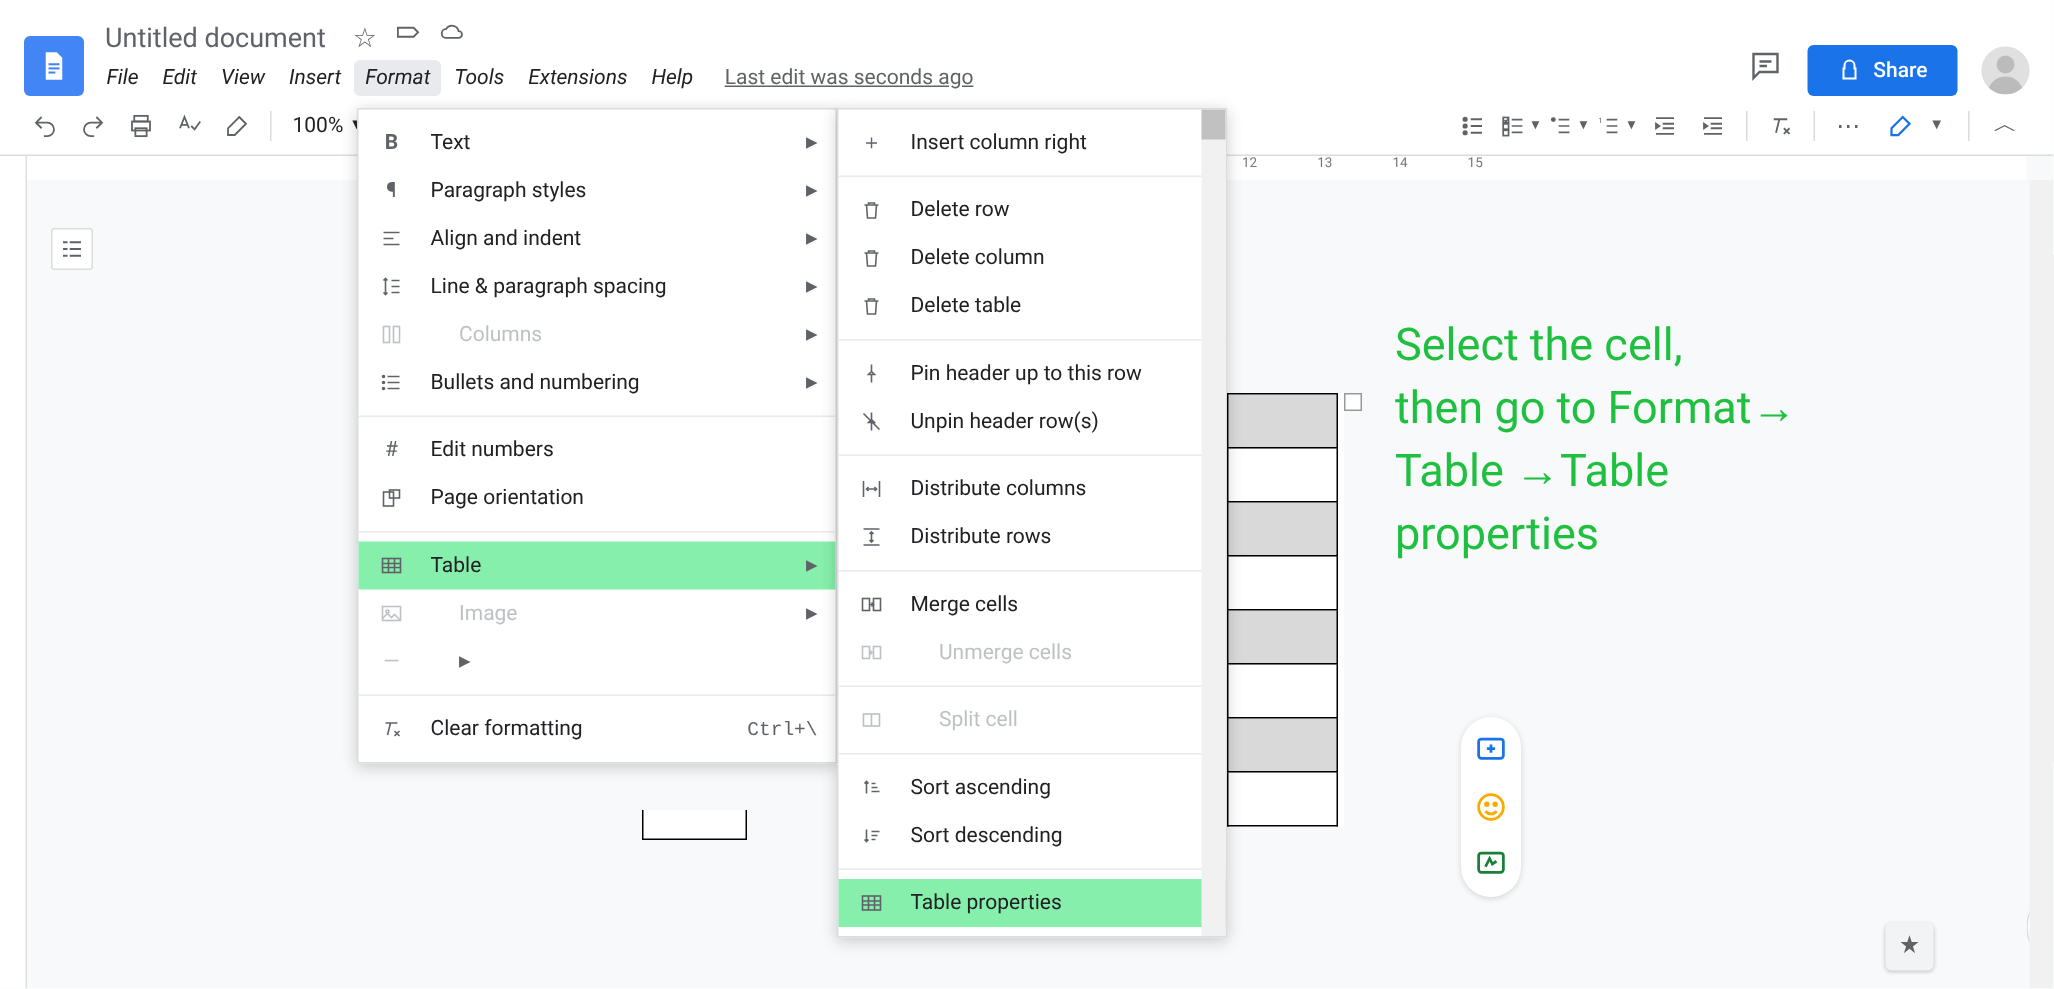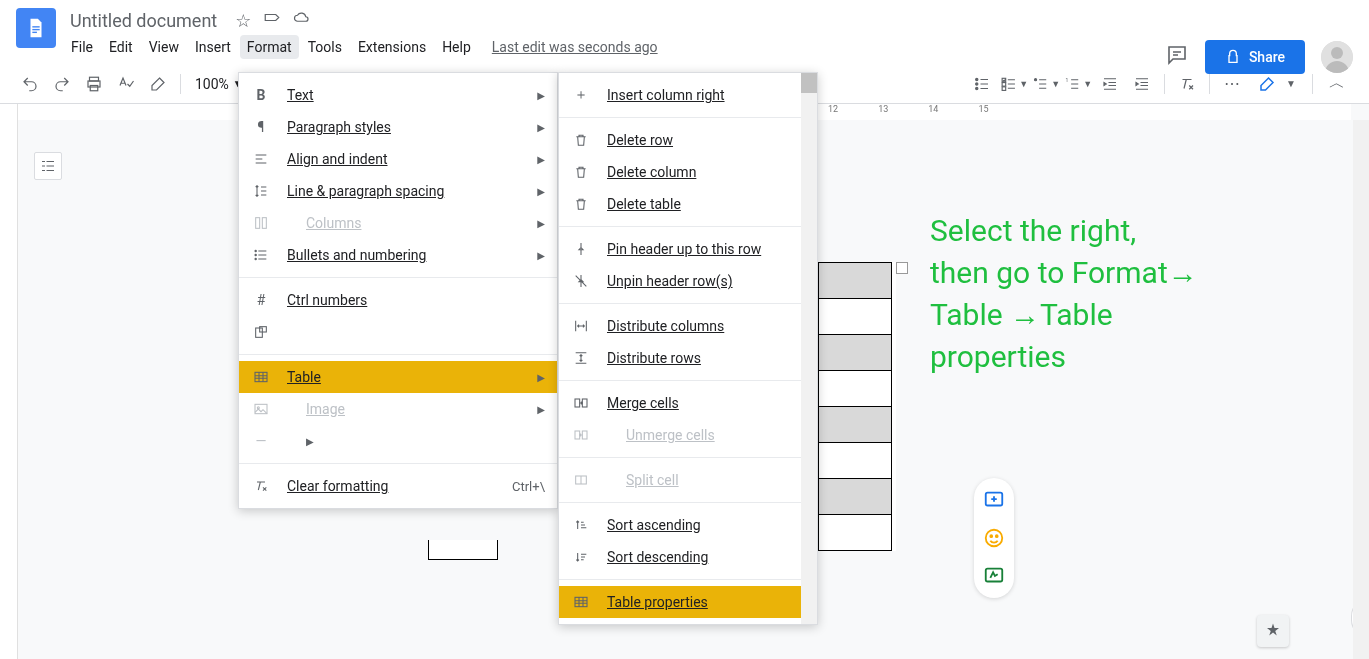--- a/index.html
+++ b/index.html
@@ -1,28 +1,28 @@
 <!DOCTYPE html>
 <html><head>
 <meta charset="utf-8">
 <style>
 * { margin: 0; padding: 0; box-sizing: border-box; font-family: 'Google Sans', Roboto, Arial, sans-serif; }
 body { width: 1369px; height: 659px; overflow: hidden; position: relative; background: #fff; }
 
 
-.header { display: flex; align-items: flex-start; padding: 8px 16px 0 16px; height: 64px; }
+.header { display: flex; align-items: flex-end; padding: 8px 16px 0 16px; height: 64px; }
 .docs-logo { width: 40px; height: 40px; background: #4285f4; border-radius: 4px; display: flex; align-items: center; justify-content: center; margin-right: 8px; }
 .docs-logo svg { width: 22px; height: 28px; fill: #fff; }
 .title-area { flex: 1; display: flex; flex-direction: column; }
 .title-row { display: flex; align-items: center; gap: 12px; }
 .doc-title { font-size: 18px; color: #5f6368; padding: 2px 6px; }
 .title-icons { display: flex; gap: 12px; color: #5f6368; }
 .title-icons span { font-size: 18px; cursor: pointer; }
 .menubar { display: flex; gap: 2px; margin-top: 2px; align-items: center; }
-.menu-item { padding: 4px 7px; font-size: 14px; color: #202124; cursor: pointer; border-radius: 4px; }
+.menu-item { padding: 4px 7px; font-size: 14px; color: #202124; cursor: pointer; border-radius: 4px; font-style: italic; }
 .menu-item.active { background: #e8eaed; }
 .last-edit { font-size: 14px; color: #5f6368; margin-left: 12px; text-decoration: underline; }
 .header-right { display: flex; align-items: center; gap: 16px; margin-top: 32px; }
 .comment-btn { color: #5f6368; font-size: 22px; cursor: pointer; }
 .share-btn { background: #1a73e8; color: #fff; padding: 9px 20px; border-radius: 4px; font-size: 14px; font-weight: 500; display: flex; align-items: center; gap: 8px; cursor: pointer; }
 .avatar { width: 32px; height: 32px; border-radius: 50%; background: #ddd; overflow: hidden; }
 .avatar svg { width: 100%; height: 100%; }
 
 
 .toolbar { display: flex; align-items: center; padding: 4px 16px; border-bottom: 1px solid #dadce0; height: 40px; gap: 4px; }
@@ -30,27 +30,27 @@
 .tb-sep { width: 1px; height: 20px; background: #dadce0; margin: 0 4px; }
 .zoom { font-size: 14px; color: #202124; padding: 0 6px; display: flex; align-items: center; gap: 4px; }
 .toolbar-right { margin-left: auto; display: flex; align-items: center; gap: 4px; }
 .edit-mode { display: flex; align-items: center; color: #1a73e8; padding: 4px 8px; gap: 4px; }
 .chevron-up { color: #5f6368; padding: 0 8px; }
 
 
 .dropdown1 { position: absolute; top: 72px; left: 238px; width: 320px; background: #fff; box-shadow: 0 2px 10px rgba(0,0,0,0.2); border: 1px solid #dadce0; z-index: 100; padding: 6px 0; }
 .dropdown2 { position: absolute; top: 72px; left: 558px; width: 260px; background: #fff; box-shadow: 0 2px 10px rgba(0,0,0,0.2); border: 1px solid #dadce0; z-index: 101; padding: 6px 0; }
 .dd-item { display: flex; align-items: center; padding: 6px 12px; font-size: 14px; color: #202124; cursor: pointer; min-height: 32px; }
-.dd-item.highlighted { background: #eab308; }
+.dd-item.highlighted { background: #86efac; }
 .dd-item.disabled { color: #bdc1c6; cursor: default; gap: 19px; }
 .dd-icon { width: 20px; height: 20px; margin-right: 16px; display: flex; align-items: center; justify-content: center; color: #5f6368; }
 .dd-item.disabled .dd-icon { color: #bdc1c6; }
-.dd-label { flex: 1; text-decoration: underline; }
+.dd-label { flex: 1; }
 .dd-arrow { color: #5f6368; font-size: 10px; }
-.dd-shortcut { color: #5f6368; font-size: 13px; }
+.dd-shortcut { color: #5f6368; font-size: 13px; font-family: Liberation Mono, monospace; }
 .dd-sep { height: 1px; background: #e8eaed; margin: 6px 0; }
 .dd-scroll { position: absolute; right: 0; top: 0; bottom: 0; width: 16px; background: #f1f1f1; }
 .dd-scroll-thumb { background: #c1c1c1; width: 100%; }
 
 
 .doc-area { position: absolute; top: 104px; left: 0; right: 0; bottom: 0; background: #f8f9fa; display: flex; }
 .ruler-v { width: 18px; background: #fff; border-right: 1px solid #e0e0e0; position: relative; }
 .ruler-h { position: absolute; top: 104px; left: 18px; right: 18px; height: 16px; background: #fff; z-index: 5; font-size: 9px; color: #777; overflow: hidden; }
 .ruler-h-inner { position: absolute; left: 810px; display: flex; gap: 40px; }
 .outline-btn { position: absolute; top: 152px; left: 34px; width: 28px; height: 28px; display: flex; align-items: center; justify-content: center; color: #5f6368; border: 1px solid #dadce0; border-radius: 2px; background: #fff; }
@@ -334,29 +334,30 @@
           <circle cx="4" cy="12" r="1" fill="currentColor"></circle>
           <circle cx="4" cy="18" r="1" fill="currentColor"></circle>
         </svg>
       </span>
       <span class="dd-label">Bullets and numbering</span>
       <span class="dd-arrow">▶</span>
     </div>
   <div class="dd-sep"></div>
   <div class="dd-item">
       <span class="dd-icon">#</span>
-      <span class="dd-label">Ctrl numbers</span>
+      <span class="dd-label">Edit numbers</span>
     </div>
   <div class="dd-item">
       <span class="dd-icon">
         <svg width="16" height="16" viewBox="0 0 24 24" class="ic">
           <rect x="4" y="6" width="10" height="14"></rect>
           <rect x="10" y="4" width="10" height="8"></rect>
         </svg>
       </span>
+      <span class="dd-label">Page orientation</span>
     </div>
   <div class="dd-sep"></div>
   <div class="dd-item highlighted">
       <span class="dd-icon">
         <svg width="16" height="16" viewBox="0 0 24 24" class="ic">
           <rect x="3" y="5" width="18" height="14"></rect>
           <path d="M3 10h18M3 14h18M9 5v14M15 5v14"></path>
         </svg>
       </span>
       <span class="dd-label">Table</span>
@@ -510,21 +511,21 @@
         <svg width="16" height="16" viewBox="0 0 24 24" class="ic">
           <rect x="3" y="5" width="18" height="14"></rect>
           <path d="M3 10h18M3 14h18M9 5v14M15 5v14"></path>
         </svg>
       </span>
       <span class="dd-label">Table properties</span>
     </div>
 </div>
 
 <div class="annotation">
-  <div>Select the right,</div>
+  <div>Select the cell,</div>
   <div>then go to Format→</div>
   <div>Table →Table</div>
   <div>properties</div>
 </div>
 
 <div class="side-buttons">
   <div class="side-btn">
       <svg width="22" height="22" viewBox="0 0 24 24" fill="none" stroke="#1a73e8" stroke-width="2">
         <rect x="3" y="4" width="18" height="14" rx="2"></rect>
         <path d="M12 8v6M9 11h6"></path>

